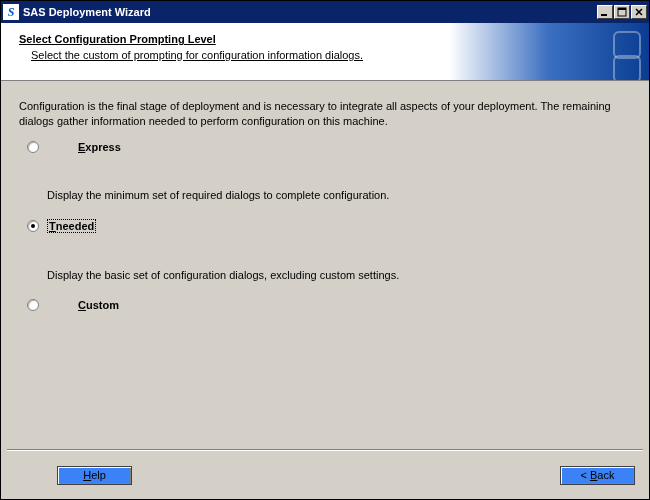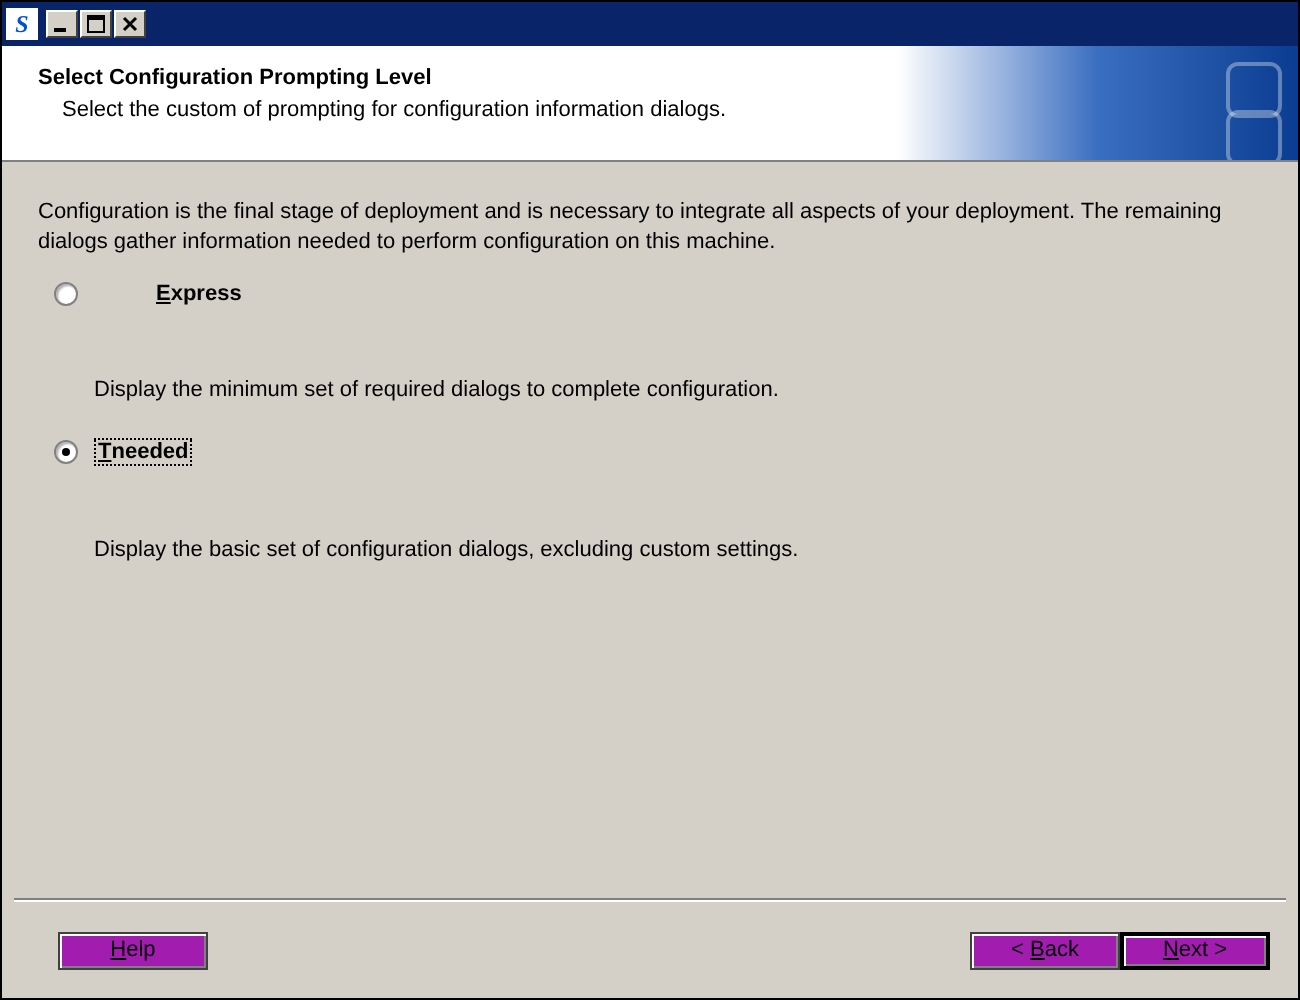--- a/index.html
+++ b/index.html
@@ -104,20 +104,21 @@
     }
     .header-gradient::after {
       right: 8px;
       top: 32px;
       width: 24px;
       height: 24px;
     }
     .header-content {
       position: relative;
       padding: 10px 18px 6px 18px;
+      text-decoration: underline;
     }
     .header-title {
       font-weight: bold;
       font-size: 11px;
       color: #000;
       margin-bottom: 4px;
     }
     .header-subtitle {
       font-size: 11px;
       color: #000;
@@ -183,27 +184,28 @@
     }
     .footer {
       height: 48px;
       display: flex;
       align-items: center;
       padding: 0 14px;
     }
     .btn {
       height: 19px;
       min-width: 75px;
-      background: #a21caf;
+      background: #3b82f6;
       border: 1px solid #404040;
       box-shadow: inset 1px 1px 0 #fff, inset -1px -1px 0 #808080;
       font-family: Tahoma, Arial, sans-serif;
       font-size: 11px;
       cursor: pointer;
       padding: 0 8px;
+      margin-left: 28px;
     }
     .btn.default {
       border: 2px solid #000;
       box-shadow: inset 1px 1px 0 #fff, inset -1px -1px 0 #808080;
     }
     .footer-spacer {
       flex: 1;
     }
     .nav-buttons {
       display: flex;
@@ -218,20 +220,21 @@
     .ul {
       text-decoration: underline;
     }
   </style>
 </head>
 <body>
 
 <div class="window">
   <div class="titlebar">
     <span class="titlebar-icon">S</span>
+    <span class="title-text">SAS Deployment Wizard</span>
     <div class="window-controls">
       <div class="win-btn">
         <svg viewBox="0 0 10 10">
             <rect x="1" y="7" width="6" height="2" fill="#000"></rect>
           </svg>
       </div>
       <div class="win-btn">
         <svg viewBox="0 0 10 10">
             <rect x="1" y="1" width="8" height="8" fill="none" stroke="#000" stroke-width="1"></rect>
             <rect x="1" y="1" width="8" height="2" fill="#000"></rect>
@@ -266,28 +269,31 @@
 
     <div class="option">
       <div class="option-header">
         <span class="radio selected"></span>
         <span class="option-label selected-label"><span class="ul">T</span><span>needed</span></span>
       </div>
       <div class="option-desc">Display the basic set of configuration dialogs, excluding custom settings.</div>
     </div>
 
     <div class="option">
+      <div class="option-header">
+        <span class="radio"></span>
+        <span class="option-label"><span class="ul">C</span><span>ustom</span></span>
+      </div>
     </div>
   </div>
 
   <div class="divider"></div>
 
   <div class="footer">
     <div class="help-wrap">
       <button class="btn"><span class="ul">H</span>elp</button>
     </div>
     <div class="footer-spacer"></div>
     <div class="nav-buttons">
       <button class="btn">&lt; <span class="ul">B</span>ack</button>
-      <button class="btn default"><span class="ul">N</span>ext &gt;</button>
     </div>
   </div>
 </div>
 
 </body></html>

